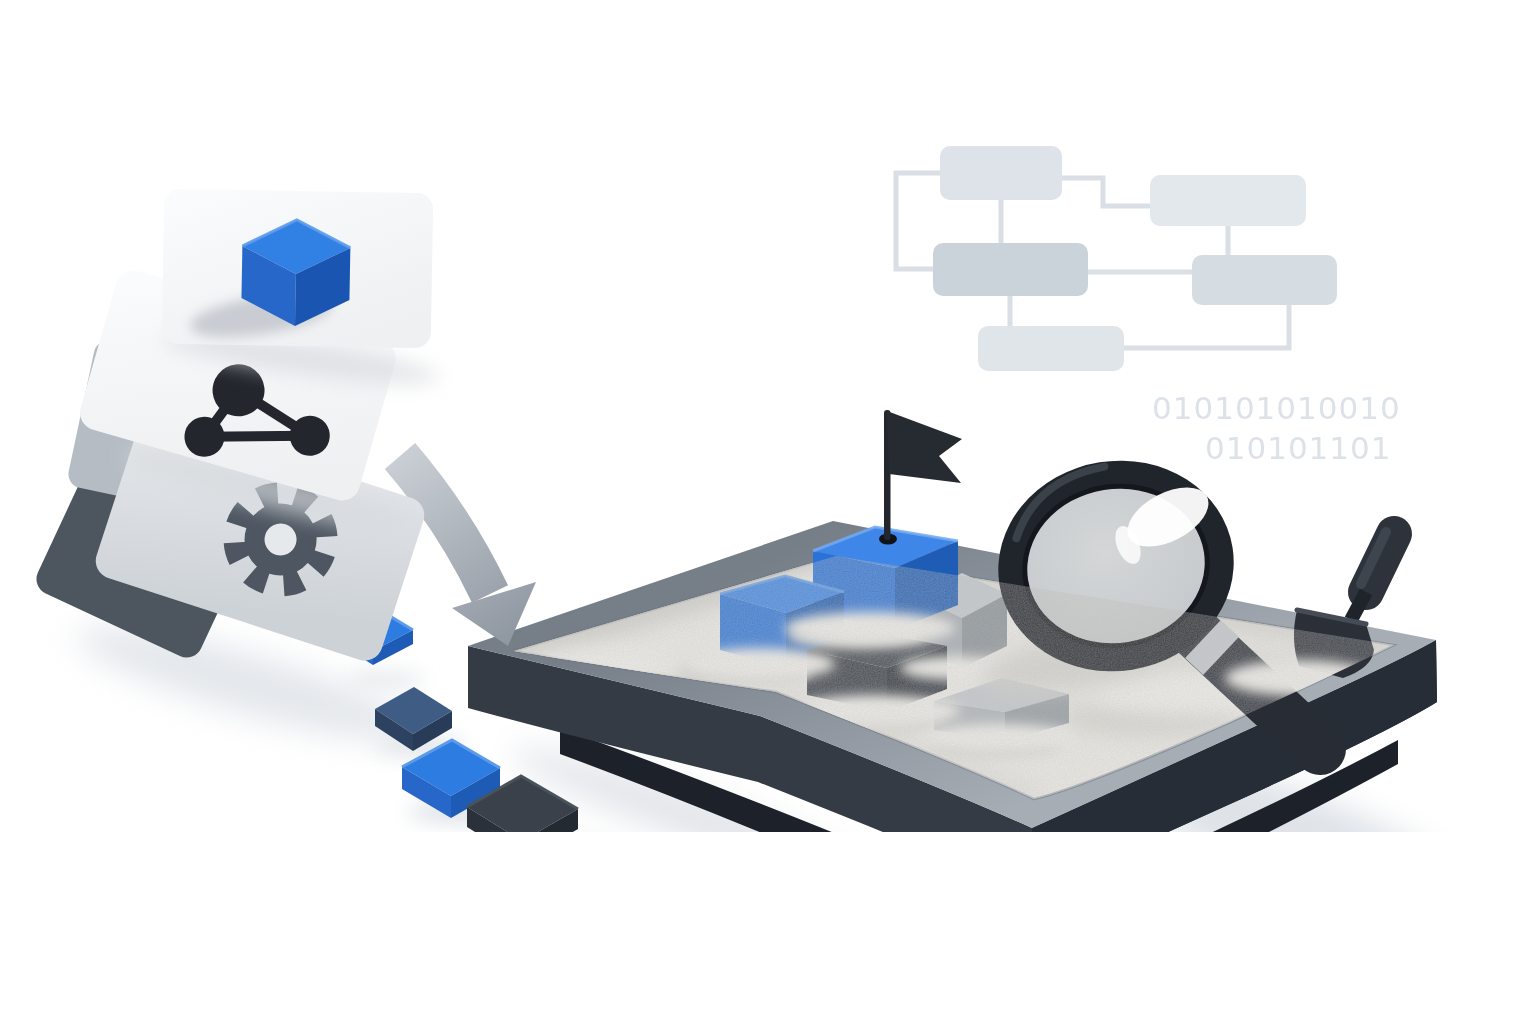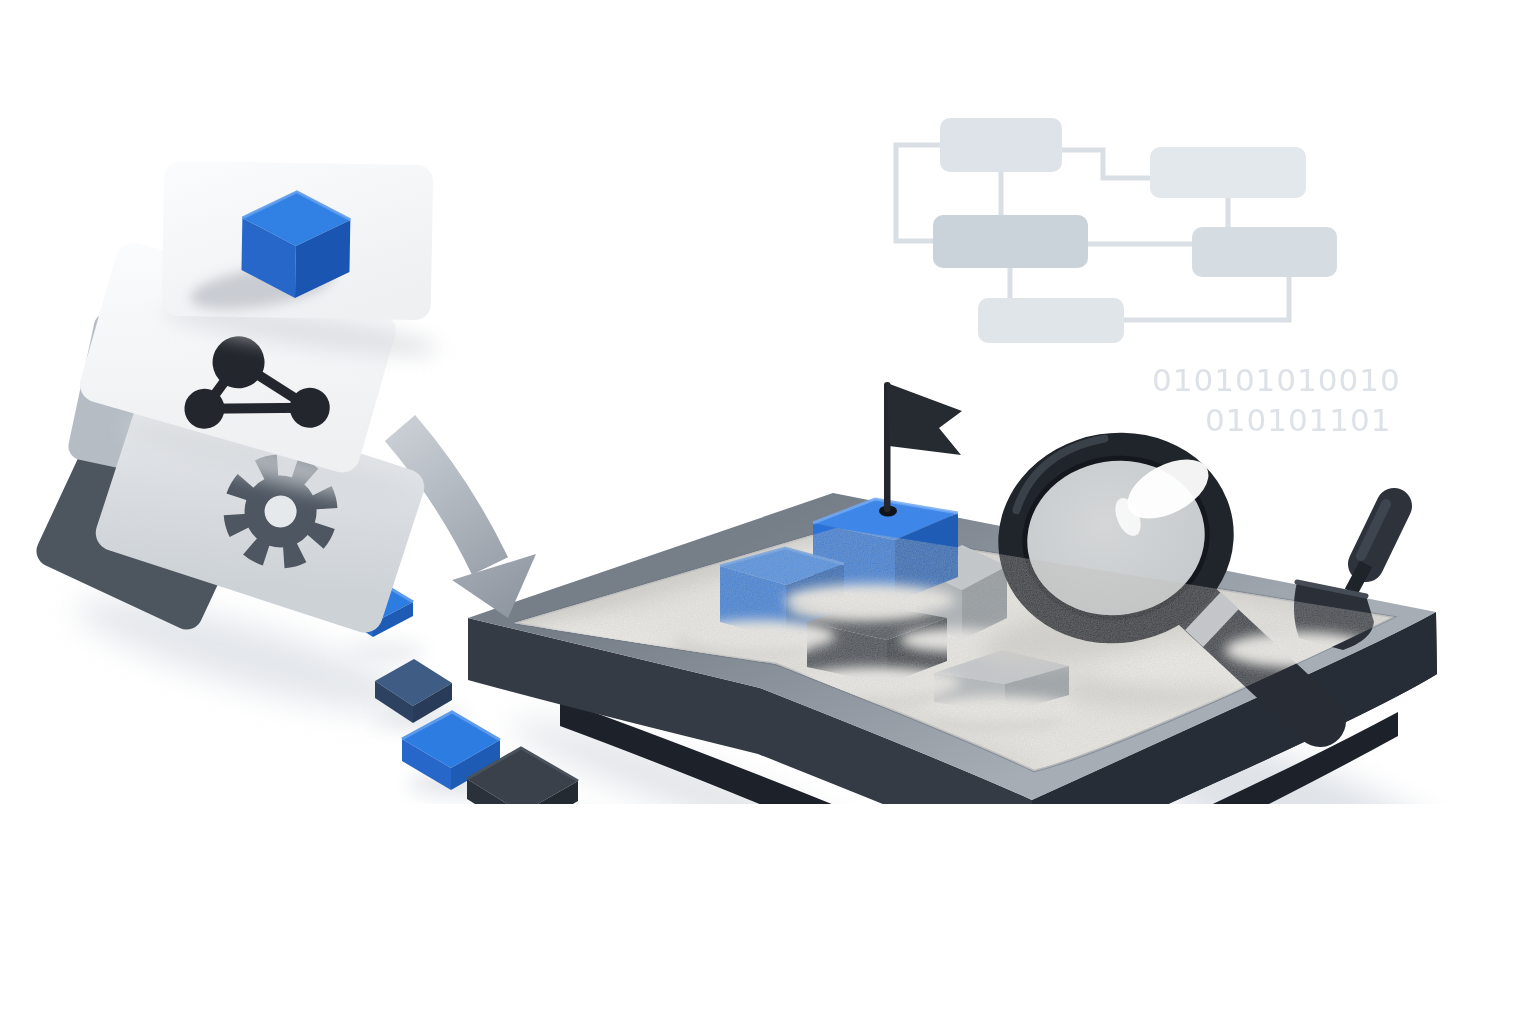--- a/index.html
+++ b/index.html
@@ -1,16 +1,16 @@
 <!DOCTYPE html>
 <html style="--background: #ffffff; --accent-blue: #2d7ce2; --blue-top: #3e86e8; --blue-light: #5c9aec; --blue-mid: #2667c9; --blue-dark: #1d5bb4; --steel-navy: #3f5c84; --steel-navy-dark: #2c4260; --charcoal: #343b45; --charcoal-dark: #272d36; --charcoal-deep: #1d222a; --ink: #23272d; --rim-light: #a6adb5; --rim-dark: #767e88; --gray-cube: #a6adb5; --light-gray-block: #c6cbd1; --sand: #f1f0ec; --sand-shadow: #d8d7d3; --card-white: #f8f9fa; --card-gray: #e8eaed; --backing-gray: #b5bcc3; --backing-dark: #4d565f; --gear-gray: #4d5661; --flow-box: #dde3e9; --flow-box-dark: #cbd3da; --flow-line: #d9dfe5; --binary-text: #dde2e8; --arrow-light: #c9ced4; --arrow-dark: #8e96a0; --lens: #eef1f2; --shadow: #dfe3e8;"><head>
 <meta charset="utf-8">
 <style>
   html,body{margin:0;padding:0;background:var(--background,#ffffff);}
-  .stage{width:1536px;height:804px;position:relative;overflow:hidden;background:var(--background,#ffffff);}
+  .stage{width:1536px;height:804px;position:relative;overflow:hidden;background:var(--background,#ffffff);margin-top:28px;}
   svg{display:block;}
   .bin{font-family:"DejaVu Sans","Liberation Sans",sans-serif;font-size:31px;letter-spacing:1px;fill:var(--binary-text,#dde2e8);}
   .fbox{fill:var(--flow-box,#dde3e9);}
   .fline{stroke:var(--flow-line,#d9dfe5);stroke-width:5;fill:none;}
 </style>
 </head>
 <body>
 
 <div class="stage">
 <svg viewBox="0 0 1536 1024" width="1536" height="1024">

